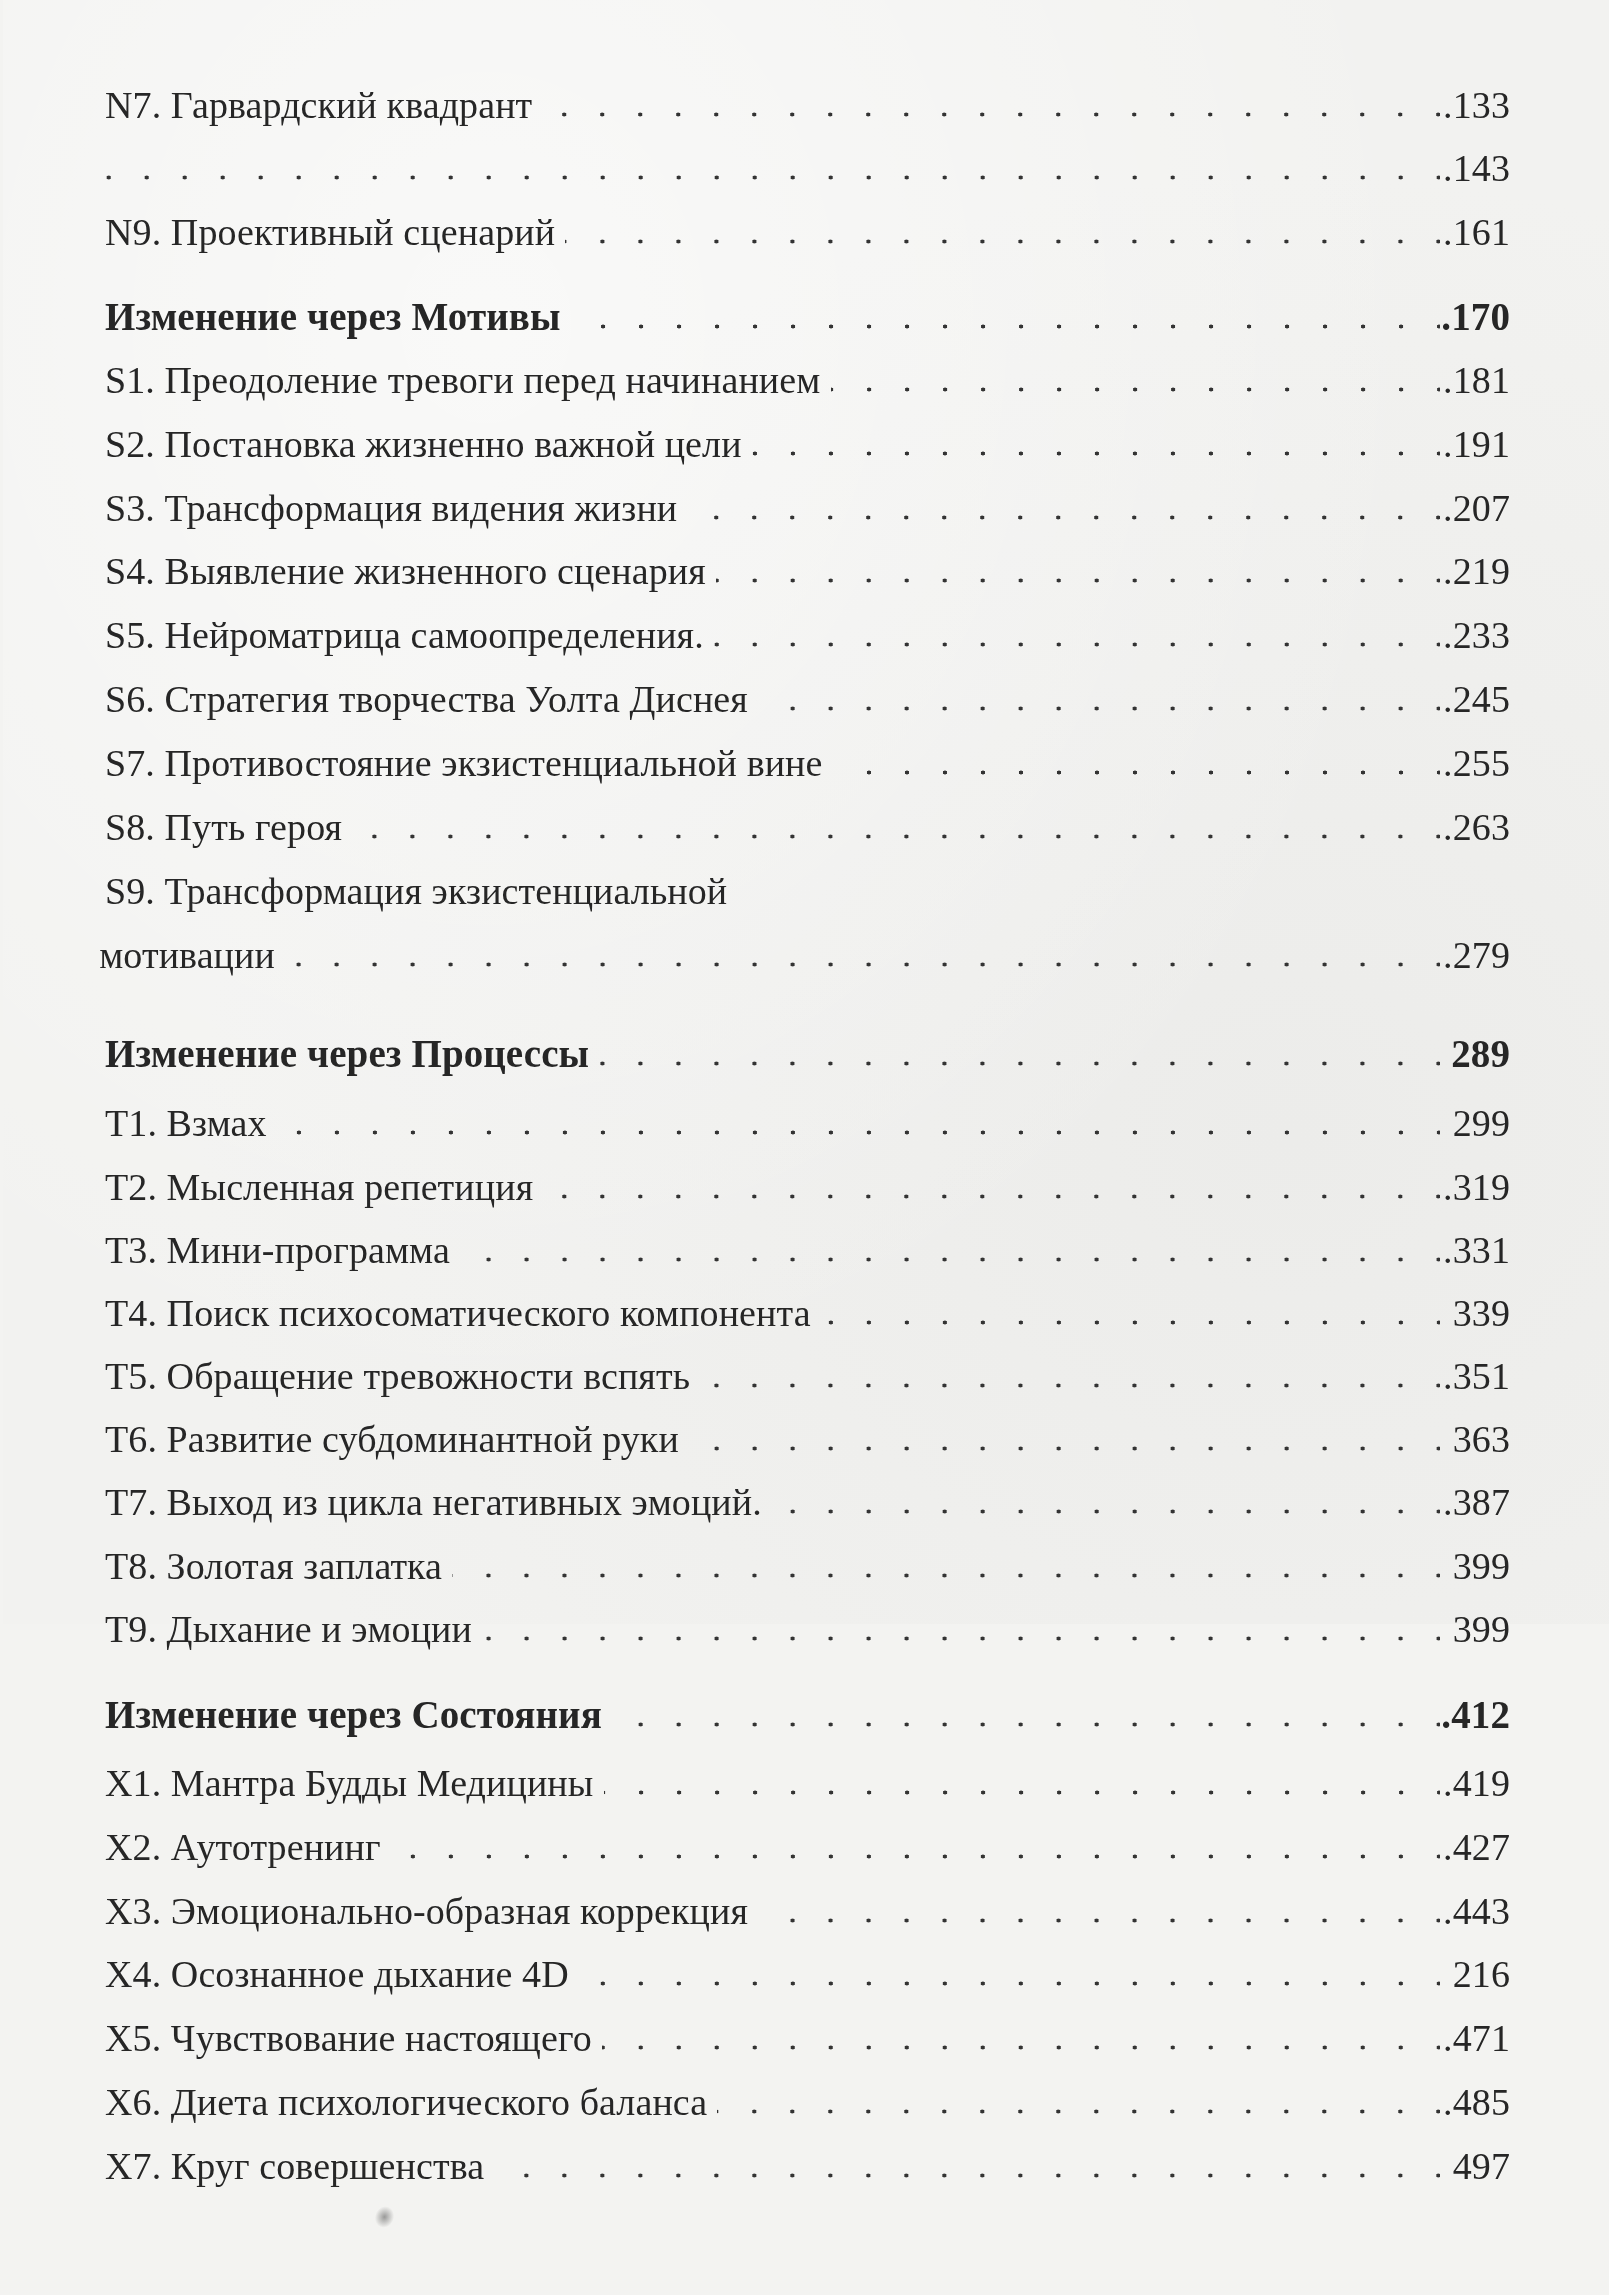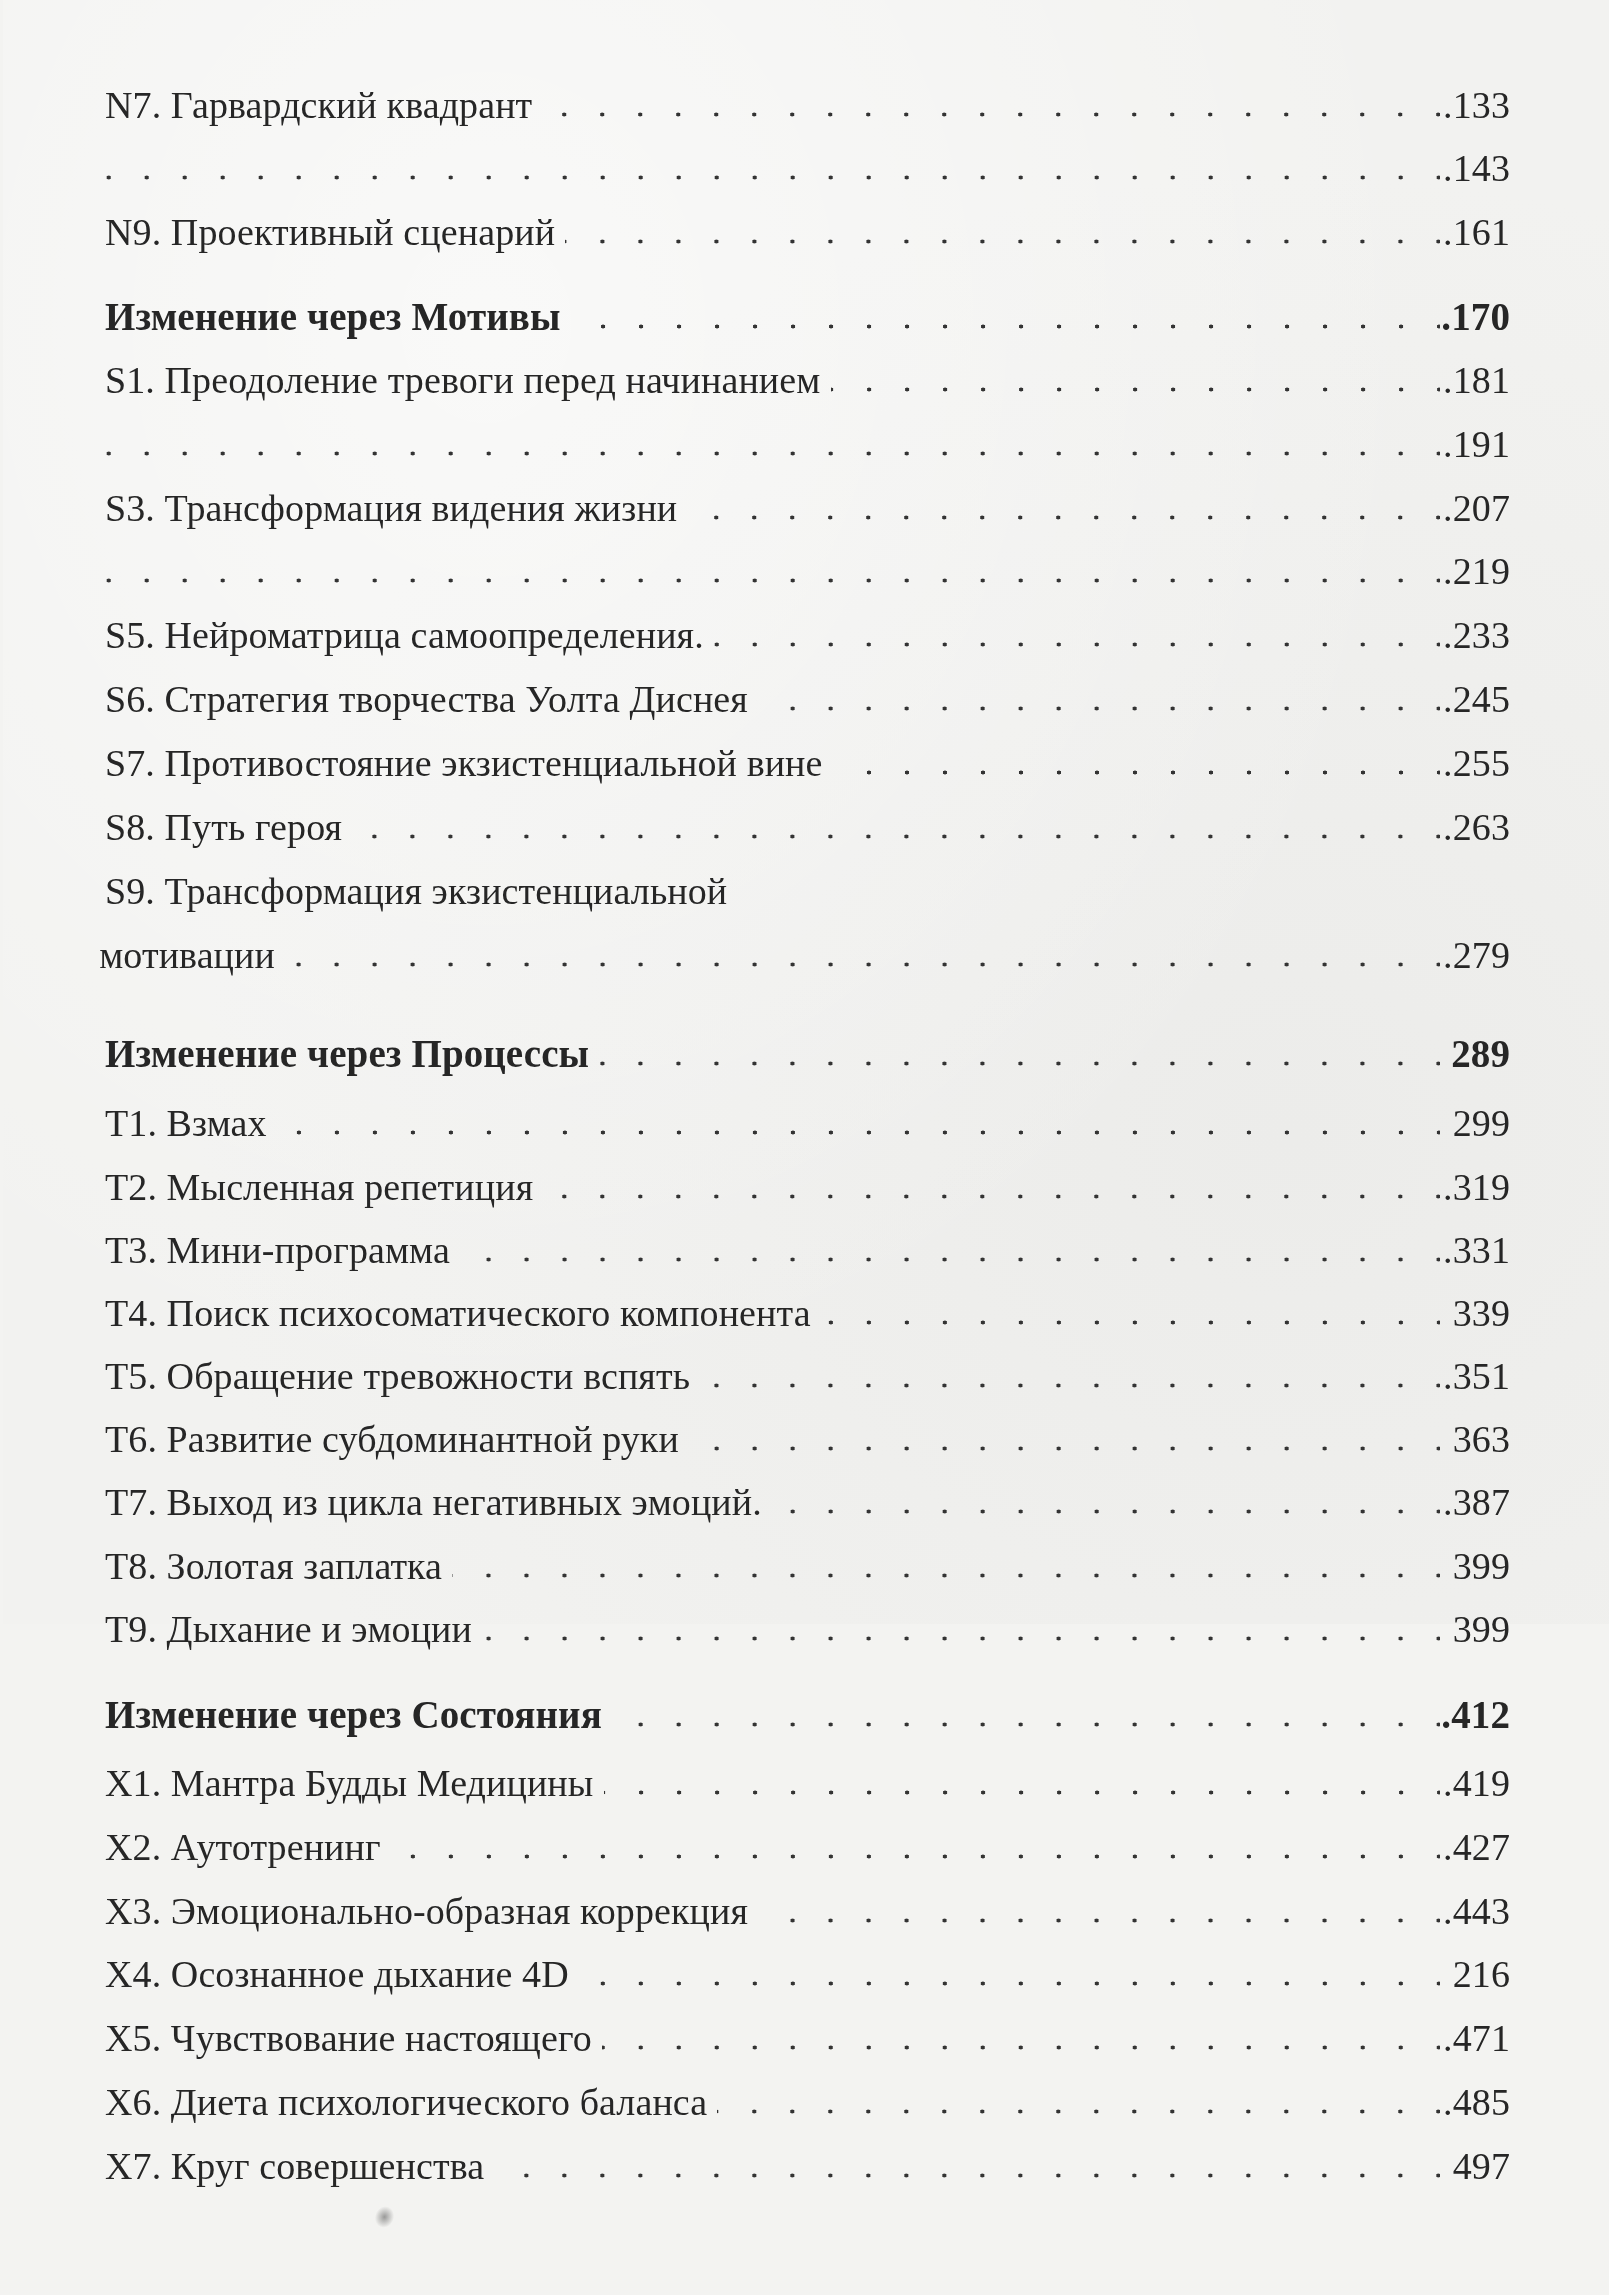--- a/index.html
+++ b/index.html
@@ -106,29 +106,31 @@
       <span class="title">Изменение через Мотивы</span>
       <span class="leader"></span>
       <span class="page-num">.170</span>
     </div>
     <div class="row" style="top:335px">
       <span class="title">S1. Преодоление тревоги перед начинанием</span>
       <span class="leader"></span>
       <span class="page-num">.181</span>
     </div>
     <div class="row" style="top:399px">
+      <span class="title">S2. Постановка жизненно важной цели</span>
       <span class="leader"></span>
       <span class="page-num">.191</span>
     </div>
     <div class="row" style="top:463px">
       <span class="title">S3. Трансформация видения жизни</span>
       <span class="leader"></span>
       <span class="page-num">.207</span>
     </div>
     <div class="row" style="top:526px">
+      <span class="title">S4. Выявление жизненного сценария</span>
       <span class="leader"></span>
       <span class="page-num">.219</span>
     </div>
     <div class="row" style="top:590px">
       <span class="title">S5. Нейроматрица самоопределения.</span>
       <span class="leader"></span>
       <span class="page-num">.233</span>
     </div>
     <div class="row" style="top:654px">
       <span class="title">S6. Стратегия творчества Уолта Диснея</span>

